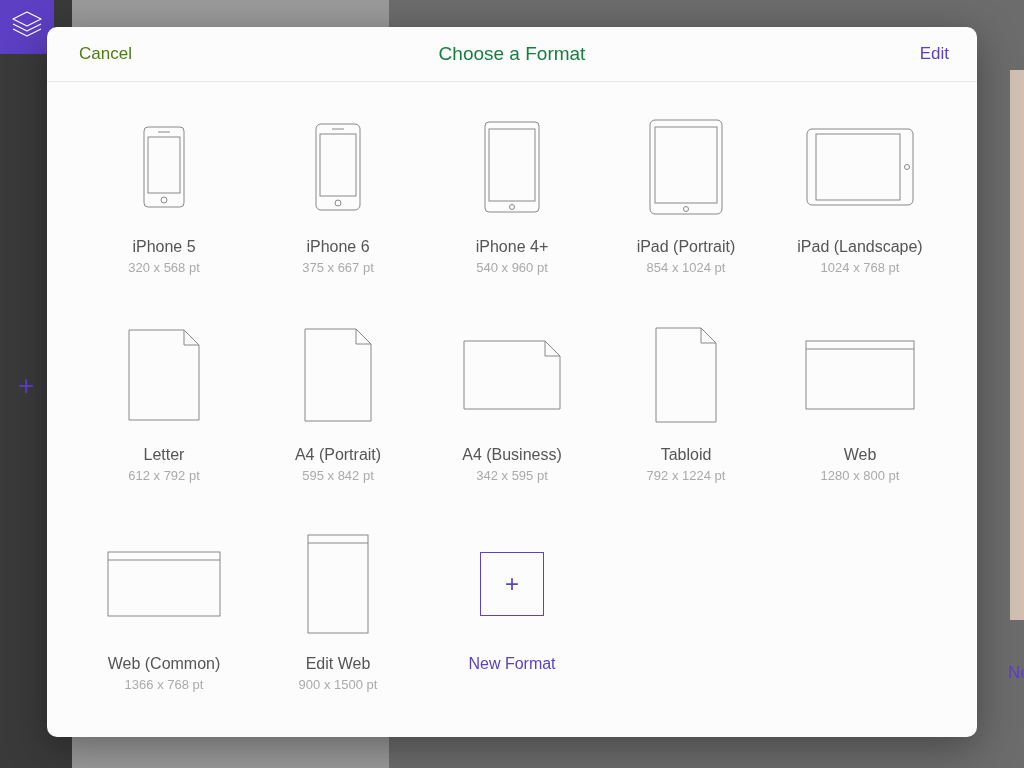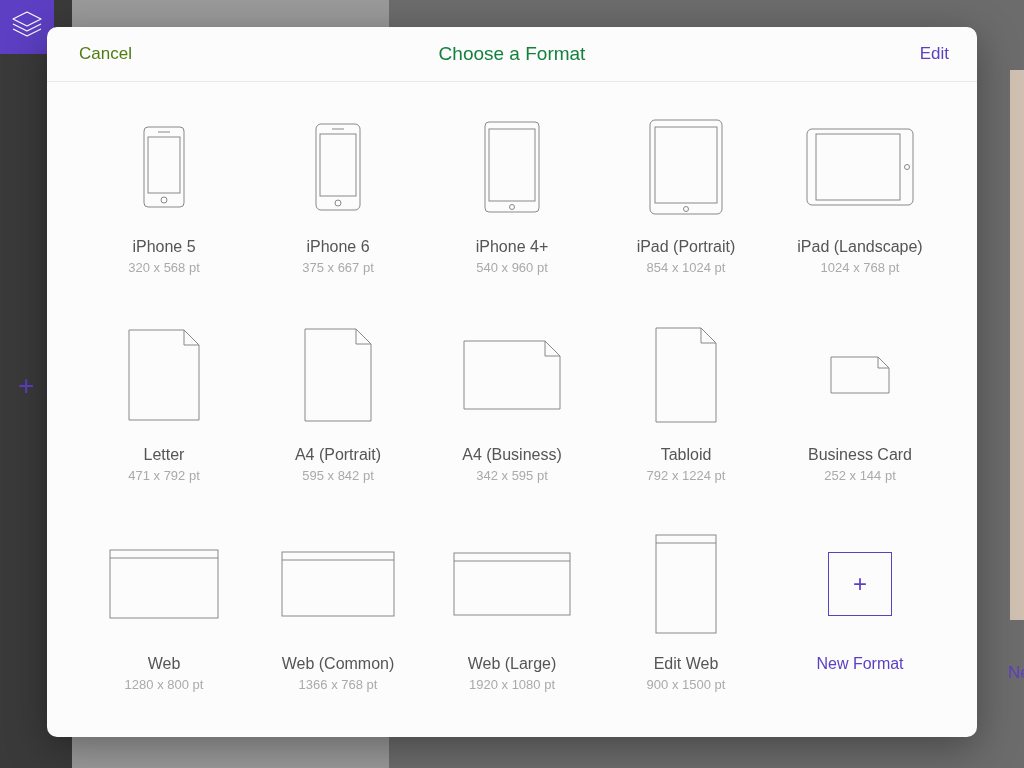--- a/index.html
+++ b/index.html
@@ -251,21 +251,21 @@
     </div>
 
     <div class="cell">
       <div class="icon-zone">
         <svg width="72" height="92" viewBox="0 0 72 92">
           <path class="stroke" d="M1 1 H56 L71 16 V91 H1 Z"></path>
           <path class="stroke" d="M56 1 V16 H71"></path>
         </svg>
       </div>
       <div class="label">Letter</div>
-      <div class="dims">471 x 792 pt</div>
+      <div class="dims">612 x 792 pt</div>
     </div>
 
     <div class="cell">
       <div class="icon-zone">
         <svg width="68" height="94" viewBox="0 0 68 94">
           <path class="stroke" d="M1 1 H52 L67 16 V93 H1 Z"></path>
           <path class="stroke" d="M52 1 V16 H67"></path>
         </svg>
       </div>
       <div class="label">A4 (Portrait)</div>
@@ -287,30 +287,20 @@
       <div class="icon-zone">
         <svg width="62" height="96" viewBox="0 0 62 96">
           <path class="stroke" d="M1 1 H46 L61 16 V95 H1 Z"></path>
           <path class="stroke" d="M46 1 V16 H61"></path>
         </svg>
       </div>
       <div class="label">Tabloid</div>
       <div class="dims">792 x 1224 pt</div>
     </div>
 
-    <div class="cell">
-      <div class="icon-zone">
-        <svg width="60" height="38" viewBox="0 0 60 38">
-          <path class="stroke" d="M1 1 H48 L59 12 V37 H1 Z"></path>
-          <path class="stroke" d="M48 1 V12 H59"></path>
-        </svg>
-      </div>
-      <div class="label">Business Card</div>
-      <div class="dims">252 x 144 pt</div>
-    </div>
 
     <div class="cell">
       <div class="icon-zone">
         <svg width="110" height="70" viewBox="0 0 110 70">
           <rect class="stroke" x="1" y="1" width="108" height="68"></rect>
           <line class="stroke" x1="1" y1="9" x2="109" y2="9"></line>
         </svg>
       </div>
       <div class="label">Web</div>
       <div class="dims">1280 x 800 pt</div>
@@ -320,30 +310,20 @@
       <div class="icon-zone">
         <svg width="114" height="66" viewBox="0 0 114 66">
           <rect class="stroke" x="1" y="1" width="112" height="64"></rect>
           <line class="stroke" x1="1" y1="9" x2="113" y2="9"></line>
         </svg>
       </div>
       <div class="label">Web (Common)</div>
       <div class="dims">1366 x 768 pt</div>
     </div>
 
-    <div class="cell">
-      <div class="icon-zone">
-        <svg width="118" height="64" viewBox="0 0 118 64">
-          <rect class="stroke" x="1" y="1" width="116" height="62"></rect>
-          <line class="stroke" x1="1" y1="9" x2="117" y2="9"></line>
-        </svg>
-      </div>
-      <div class="label">Web (Large)</div>
-      <div class="dims">1920 x 1080 pt</div>
-    </div>
 
     <div class="cell">
       <div class="icon-zone">
         <svg width="62" height="100" viewBox="0 0 62 100">
           <rect class="stroke" x="1" y="1" width="60" height="98"></rect>
           <line class="stroke" x1="1" y1="9" x2="61" y2="9"></line>
         </svg>
       </div>
       <div class="label">Edit Web</div>
       <div class="dims">900 x 1500 pt</div>

